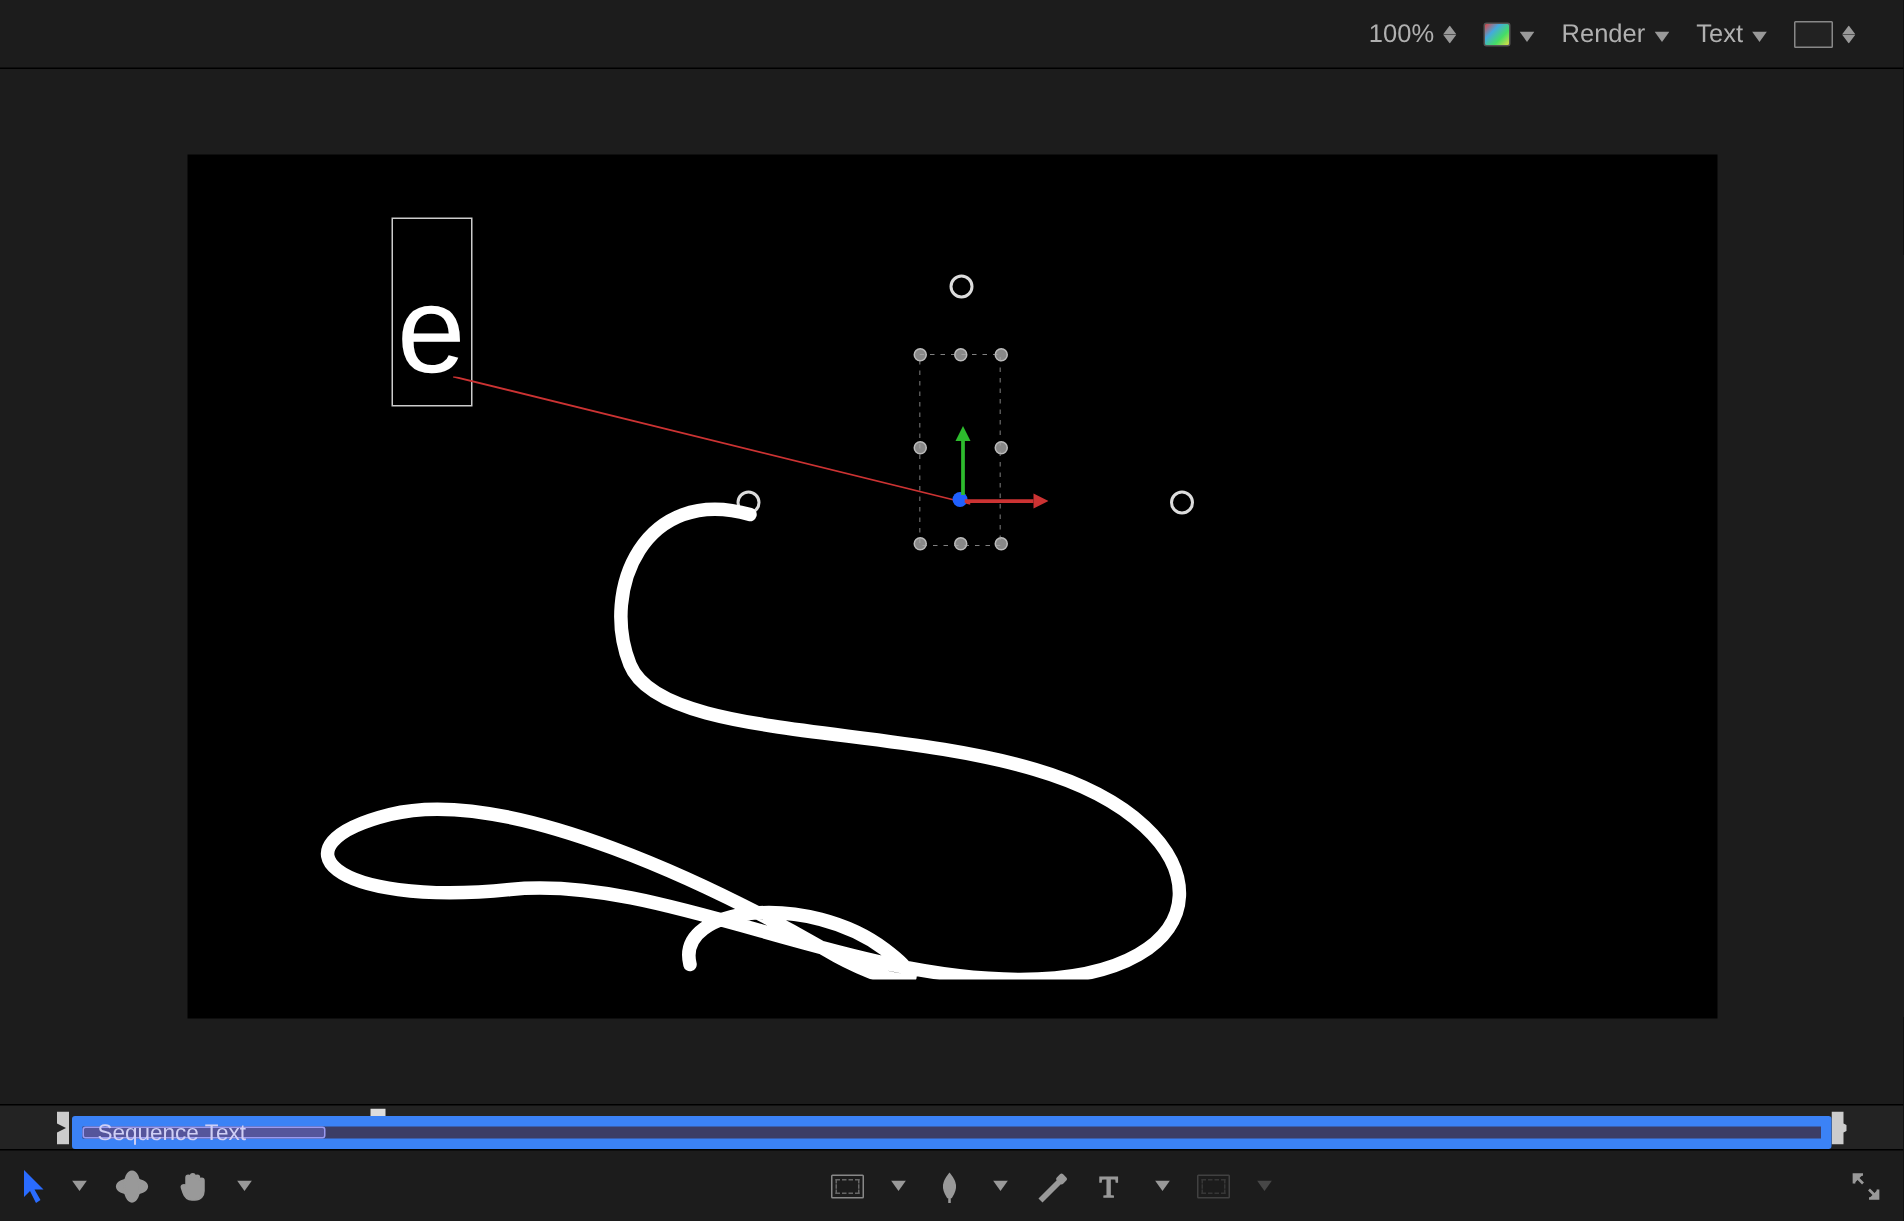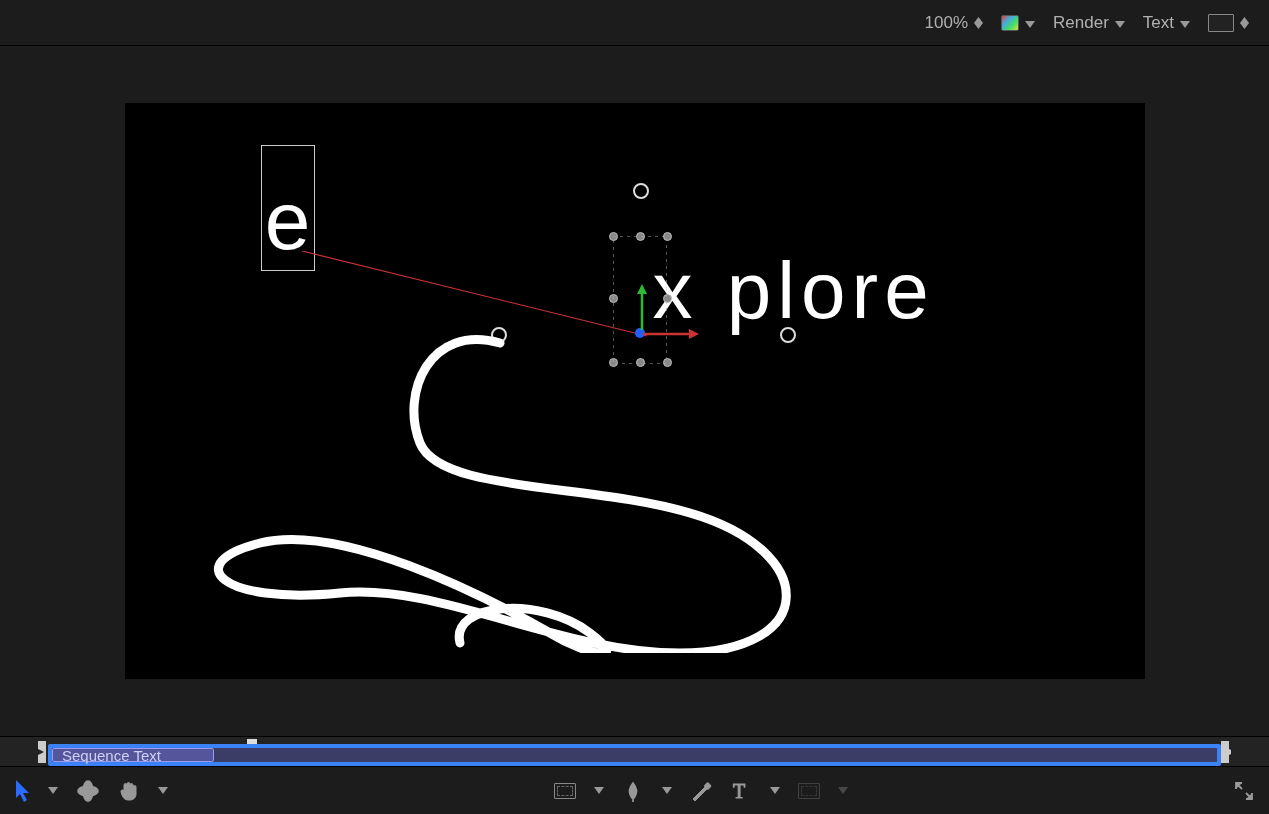--- a/index.html
+++ b/index.html
@@ -16,21 +16,21 @@
   
   .top-toolbar {
     position: absolute;
     top: 0; left: 0; right: 0;
     height: 46px;
     background: #1c1c1c;
     border-bottom: 1px solid #000;
     display: flex;
     align-items: center;
     justify-content: flex-end;
-    padding-right: 20px;
+    padding-right: 32px;
     gap: 18px;
     font-size: 17px;
   }
   .top-item { display: flex; align-items: center; gap: 6px; cursor: pointer; }
   .stepper-arrows {
     display: inline-flex; flex-direction: column; line-height:0; gap:0px;
   }
   .stepper-arrows svg { display:block; }
   .color-swatch {
     width: 18px; height: 16px;
@@ -122,21 +122,21 @@
   .ruler .out-marker { right:38px; }
   .playhead {
     position:absolute; top:2px; left:244px;
   }
 
   .seq-bar {
     position:absolute;
     left:48px; right:48px; bottom:48px;
     height:22px;
     background:#3c3d66;
-    border:4px solid #3b82f6;
+    border:7px solid #3b82f6;
     border-radius:2px;
     display:flex; align-items:center;
     padding:0 10px;
     color:#cfcff5;
     font-size:15px;
   }
   .seq-bar .sel {
     position:absolute; left:0; top:0; bottom:0; width:162px;
     background:#55559b;
     border:1px solid #9a9af0;
@@ -223,21 +223,20 @@
   <div class="viewport">
 
     <div class="letter-e-box">
       <span class="letter-e">e</span>
     </div>
 
     <svg class="motion-line" viewBox="0 0 345 100">
       <line x1="0" y1="0" x2="345" y2="85" stroke="#cc3333" stroke-width="1.2"></line>
     </svg>
 
-    <div class="xplore">x  plore</div>
 
     <span class="outer-handle" style="left:508px; top:80px;"></span>
     <span class="outer-handle" style="left:366px; top:224px;"></span>
     <span class="outer-handle" style="left:655px; top:224px;"></span>
 
     <div class="gizmo">
 
       <span class="handle" style="left:4px; top:4px;"></span>
       <span class="handle" style="left:31px; top:4px;"></span>
       <span class="handle" style="left:58px; top:4px;"></span>

